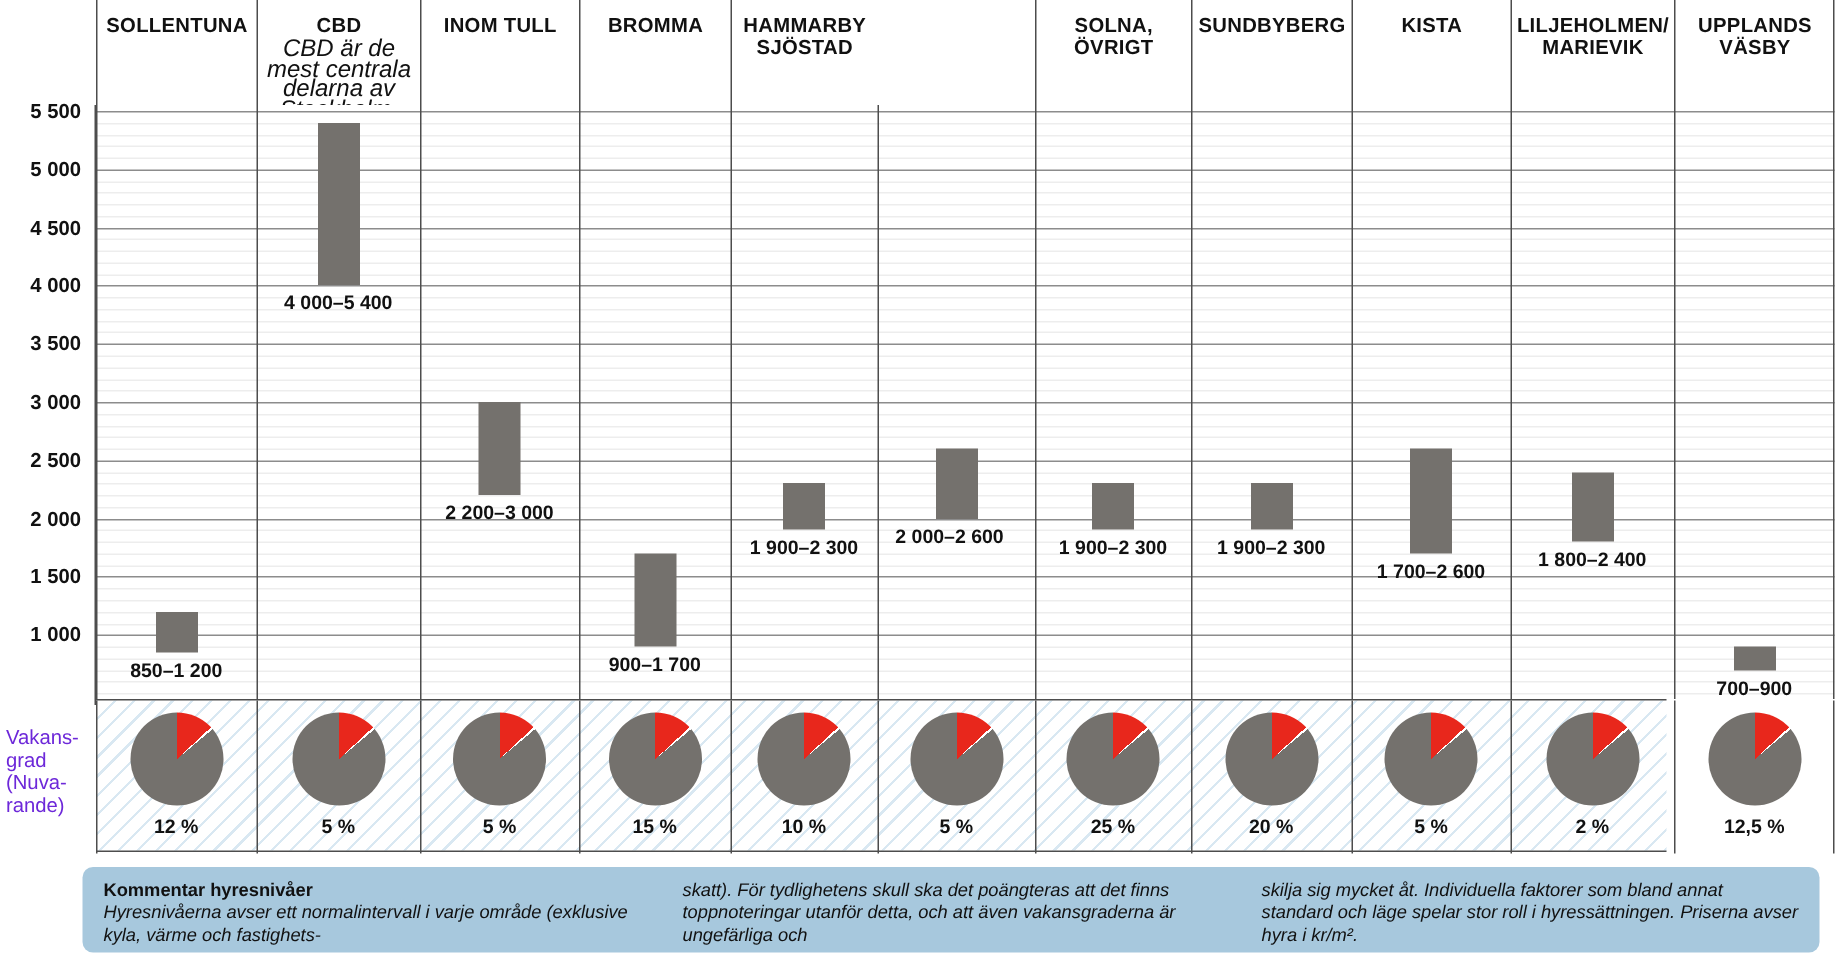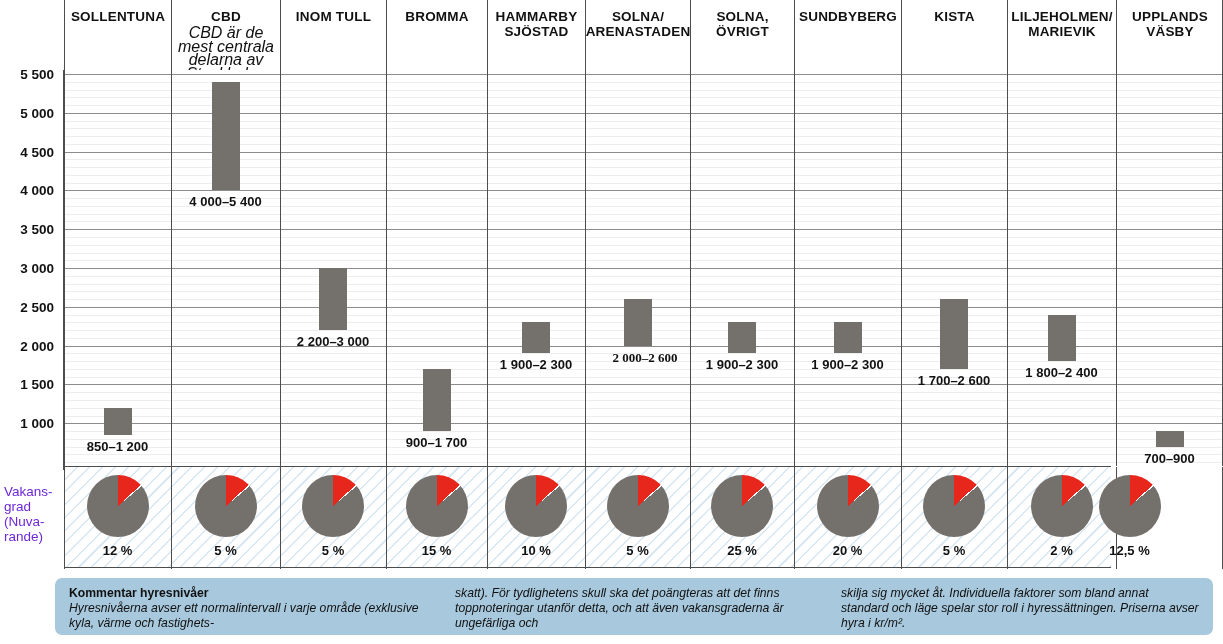--- a/index.html
+++ b/index.html
@@ -116,24 +116,20 @@
       </div>
       <div class="col-head" style="left: 216px; width: 106px;">
         <div class="col-head-title">INOM TULL</div>
       </div>
       <div class="col-head" style="left: 322px; width: 101px;">
         <div class="col-head-title">BROMMA</div>
       </div>
       <div class="col-head" style="left: 423px; width: 98px;">
         <div class="col-head-title">HAMMARBY
 SJÖSTAD</div>
-      </div>
-      <div class="col-head" style="left: 521px; width: 105px;">
-        <div class="col-head-title">SOLNA/
-ARENASTADEN</div>
       </div>
       <div class="col-head" style="left: 626px; width: 104px;">
         <div class="col-head-title">SOLNA,
 ÖVRIGT</div>
       </div>
       <div class="col-head" style="left: 730px; width: 107px;">
         <div class="col-head-title">SUNDBYBERG</div>
       </div>
       <div class="col-head" style="left: 837px; width: 106px;">
         <div class="col-head-title">KISTA</div>
@@ -231,21 +227,21 @@
       <div class="bar-label" style="left: 53.5px; top: 368.95px;">850–1 200</div>
       <div class="bar" style="left: 147.5px; top: 11.7624px; height: 108.673px; background: rgb(116, 113, 109);"></div>
       <div class="bar-label" style="left: 161.5px; top: 124.436px;">4 000–5 400</div>
       <div class="bar" style="left: 255px; top: 198.059px; height: 62.099px; background: rgb(116, 113, 109);"></div>
       <div class="bar-label" style="left: 269px; top: 264.158px;">2 200–3 000</div>
       <div class="bar" style="left: 358.5px; top: 298.97px; height: 62.099px; background: rgb(116, 113, 109);"></div>
       <div class="bar-label" style="left: 372.5px; top: 365.069px;">900–1 700</div>
       <div class="bar" style="left: 458px; top: 252.396px; height: 31.0495px; background: rgb(116, 113, 109);"></div>
       <div class="bar-label" style="left: 472px; top: 287.446px;">1 900–2 300</div>
       <div class="bar" style="left: 559.5px; top: 229.109px; height: 46.5743px; background: rgb(116, 113, 109);"></div>
-      <div class="bar-label" style="left: 581px; top: 279.683px; font-family: Liberation Serif, serif;">2 000–2 600</div>
+      <div class="bar-label" style="left: 569px; top: 279.683px;">2 000–2 600</div>
       <div class="bar" style="left: 664px; top: 252.396px; height: 31.0495px; background: rgb(116, 113, 109);"></div>
       <div class="bar-label" style="left: 678px; top: 287.446px;">1 900–2 300</div>
       <div class="bar" style="left: 769.5px; top: 252.396px; height: 31.0495px; background: rgb(116, 113, 109);"></div>
       <div class="bar-label" style="left: 783.5px; top: 287.446px;">1 900–2 300</div>
       <div class="bar" style="left: 876px; top: 229.109px; height: 69.8614px; background: rgb(116, 113, 109);"></div>
       <div class="bar-label" style="left: 890px; top: 302.97px;">1 700–2 600</div>
       <div class="bar" style="left: 983.5px; top: 244.634px; height: 46.5743px; background: rgb(116, 113, 109);"></div>
       <div class="bar-label" style="left: 997.5px; top: 295.208px;">1 800–2 400</div>
       <div class="bar" style="left: 1091.5px; top: 361.069px; height: 15.5248px; background: rgb(116, 113, 109);"></div>
       <div class="bar-label" style="left: 1105.5px; top: 380.594px;">700–900</div>
@@ -303,21 +299,21 @@
         <div class="vac-pct">20 %</div>
       </div>
       <div class="vac-cell" style="left: 837px; width: 106px;">
         <div class="pie" style="background: conic-gradient(rgb(232, 39, 28) 0deg, rgb(232, 39, 28) 47deg, rgb(255, 255, 255) 47deg, rgb(255, 255, 255) 50deg, rgb(116, 113, 109) 50deg, rgb(116, 113, 109) 360deg);"></div>
         <div class="vac-pct">5 %</div>
       </div>
       <div class="vac-cell" style="left: 943px; width: 109px;">
         <div class="pie" style="background: conic-gradient(rgb(232, 39, 28) 0deg, rgb(232, 39, 28) 47deg, rgb(255, 255, 255) 47deg, rgb(255, 255, 255) 50deg, rgb(116, 113, 109) 50deg, rgb(116, 113, 109) 360deg);"></div>
         <div class="vac-pct">2 %</div>
       </div>
-      <div class="vac-cell" style="left: 1012px; width: 107px; align-items: center;">
+      <div class="vac-cell" style="left: 1052px; width: 107px; align-items: center;">
         <div class="pie" style="background: conic-gradient(rgb(232, 39, 28) 0deg, rgb(232, 39, 28) 47deg, rgb(255, 255, 255) 47deg, rgb(255, 255, 255) 50deg, rgb(116, 113, 109) 50deg, rgb(116, 113, 109) 360deg);"></div>
         <div class="vac-pct">12,5 %</div>
       </div>
     </div>
 
   <div id="comment-box">
     <div class="cmt-col">
       <div class="cmt-title">Kommentar hyresnivåer</div>
       <div class="cmt-body">Hyresnivåerna avser ett normalintervall i varje område (exklusive kyla, värme och fastighets-</div>
     </div>

